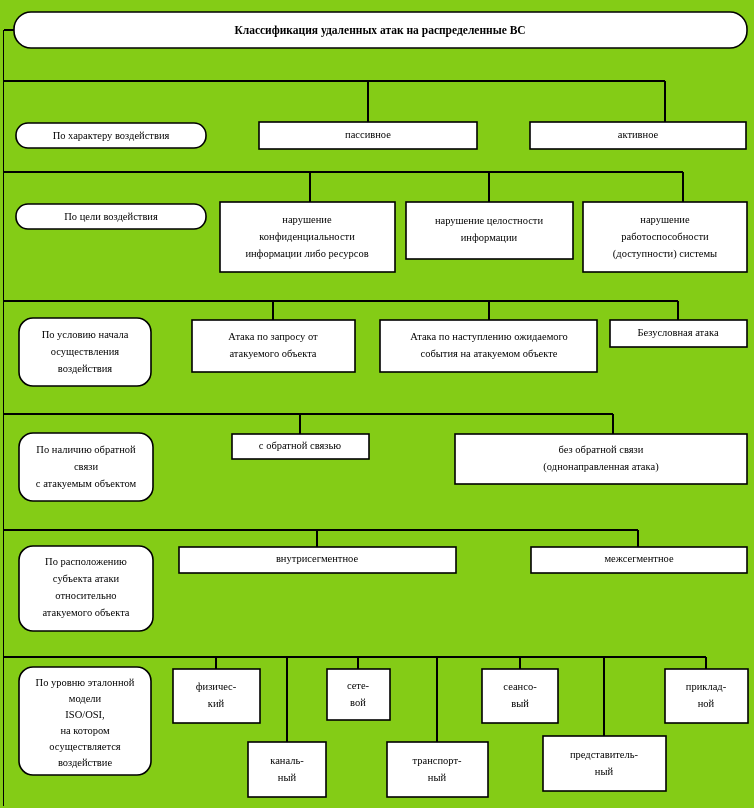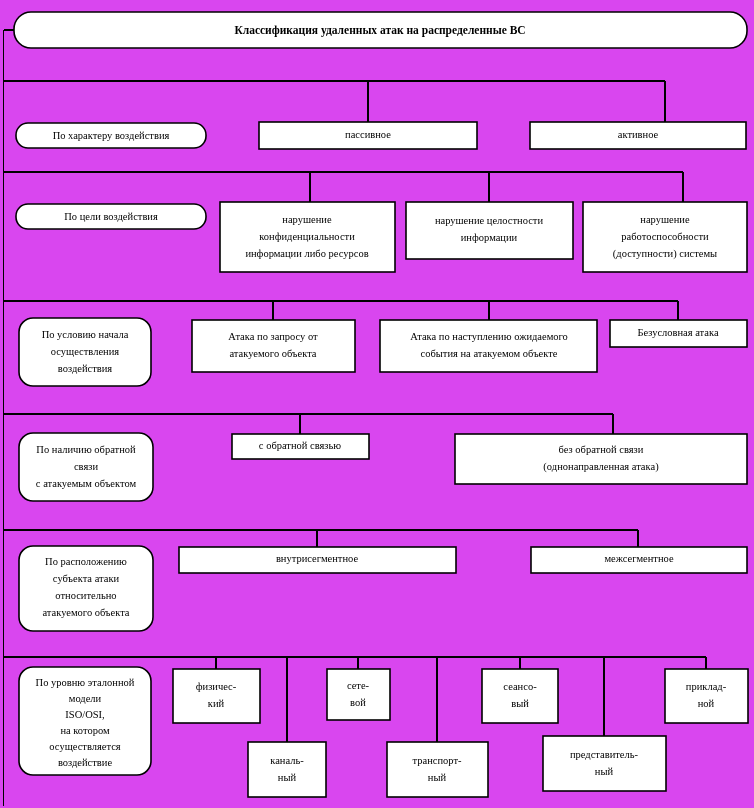--- a/index.html
+++ b/index.html
@@ -8,21 +8,21 @@
     padding: 0;
     background: #ffffff;
   }
   body {
     font-family: "Liberation Serif", "DejaVu Serif", serif;
   }
   #diagram-root {
     position: relative;
     width: 754px;
     height: 808px;
-    background: #d946ef;
+    background: #84cc16;
     overflow: hidden;
   }
   svg#diagram-svg {
     display: block;
     width: 754px;
     height: 808px;
   }
   .conn {
     stroke: #000000;
     stroke-width: 1.4;

